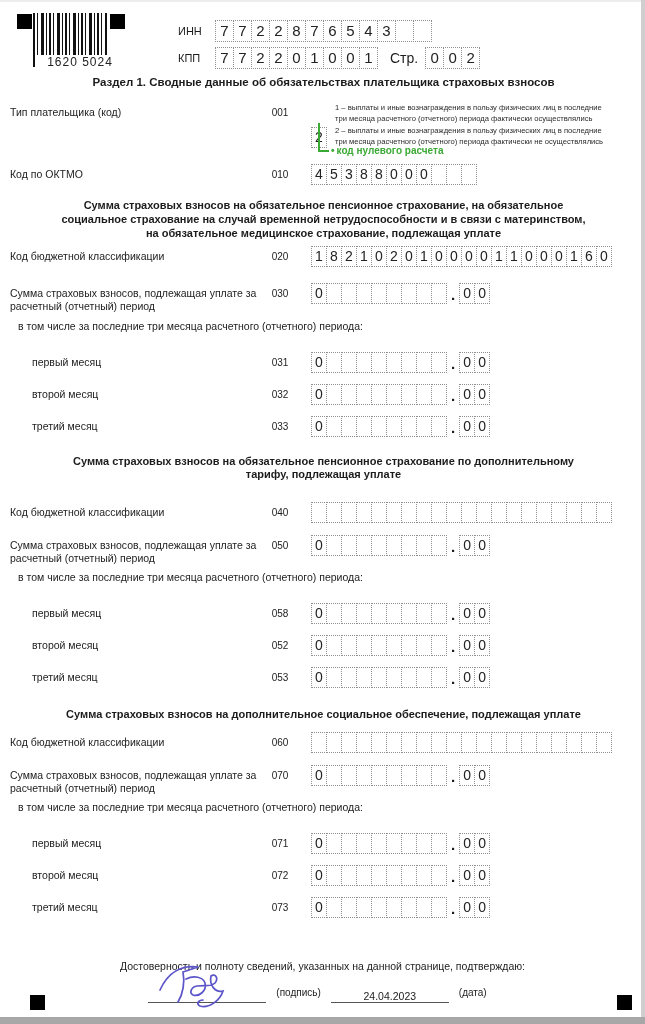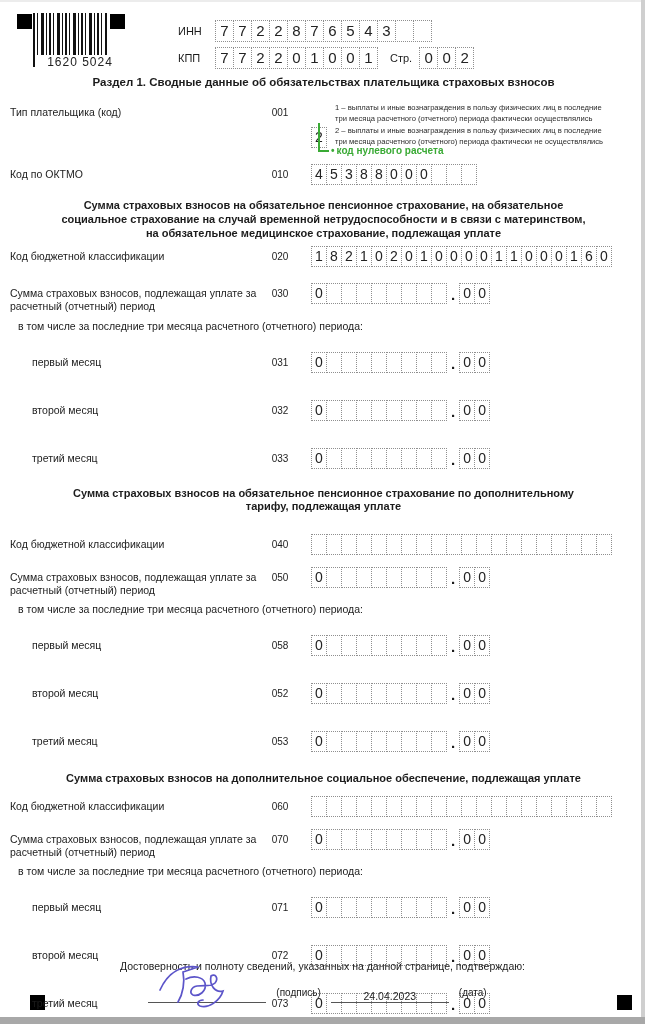--- a/index.html
+++ b/index.html
@@ -11,21 +11,21 @@
   .sq{position:absolute;width:15px;height:15px;background:#000;}
   .sq-tl{left:17px;top:14px;} .sq-tr{left:110px;top:14px;}
   .sq-bl{left:30px;top:995px;} .sq-br{left:617px;top:995px;}
   .barcode{position:absolute;left:33px;top:13px;width:74px;height:54px;
     background:repeating-linear-gradient(90deg,#111 0 2px,#fff 2px 4px,#111 4px 5px,#fff 5px 8px,#111 8px 11px,#fff 11px 13px,#111 13px 14px,#fff 14px 16px);}
   .barcode-num{position:absolute;left:36px;top:55px;width:88px;background:#fff;text-align:center;
     font-size:12px;letter-spacing:1px;color:#222;}
   .idblock{position:absolute;left:178px;top:20px;}
   .idrow{display:flex;align-items:center;margin-bottom:5px;}
   .idlbl{width:30px;font-size:11px;margin-right:7px;}
-  .strlbl{font-size:11px;margin:0 7px 0 12px;}
+  .strlbl{font-size:14px;margin:0 7px 0 12px;}
   .cells{display:inline-flex;}
   .cell{display:inline-block;box-sizing:border-box;width:16px;height:21px;line-height:19px;
     border:1px dotted #8f8f8f;margin-left:-1px;text-align:center;font-size:14px;color:#222;background:#fff;}
   .cells .cell:first-child{margin-left:0;}
   .cells-lg .cell{width:19px;height:22px;line-height:20px;font-size:15px;}
   .content{position:absolute;left:0;top:0;width:645px;padding:76px 8px 0 10px;box-sizing:border-box;}
   .title{text-align:center;font-size:11.5px;font-weight:bold;}
   .row{display:flex;align-items:flex-start;}
   .lbl{flex:0 0 252px;font-size:10.5px;line-height:1.25;padding-top:4px;}
   .lbl.ind{padding-left:22px;box-sizing:border-box;}
@@ -41,21 +41,21 @@
   .gn-text{color:#3aaa35;font-weight:bold;font-size:10px;margin-left:2px;line-height:10px;position:relative;top:4px;}
   .gn-text::before{content:"\2022";margin-right:2px;}
   .footer{position:absolute;left:0;top:960px;width:645px;}
   .confirm{text-align:center;font-size:10.5px;}
   .sigrow{display:flex;justify-content:center;align-items:flex-start;margin-top:14px;}
   .sigline{position:relative;width:118px;border-bottom:1.2px solid #555;height:16px;}
   .sig-svg{position:absolute;left:8px;bottom:-10px;}
   .siglabel{font-size:10px;margin:0 10px;line-height:14px;}
   .dateline{position:relative;width:118px;border-bottom:1.2px solid #555;height:16px;text-align:center;}
   .dateval{font-size:10.5px;line-height:14px;}
-  .mt6{margin-top:6px;}.mt8{margin-top:20px;}.mt10{margin-top:10px;}.mt11{margin-top:27px;}
+  .mt6{margin-top:6px;}.mt8{margin-top:20px;}.mt10{margin-top:10px;}.mt11{margin-top:11px;}
   .mt12{margin-top:12px;}.mt14{margin-top:14px;}.mt16{margin-top:16px;}.mt18{margin-top:18px;}.mt20{margin-top:20px;}
 </style>
 </head>
 <body>
 
 <div class="page">
   <div class="edge-top"></div>
   <div class="edge-right"></div>
   <div class="edge-bottom"></div>
 

